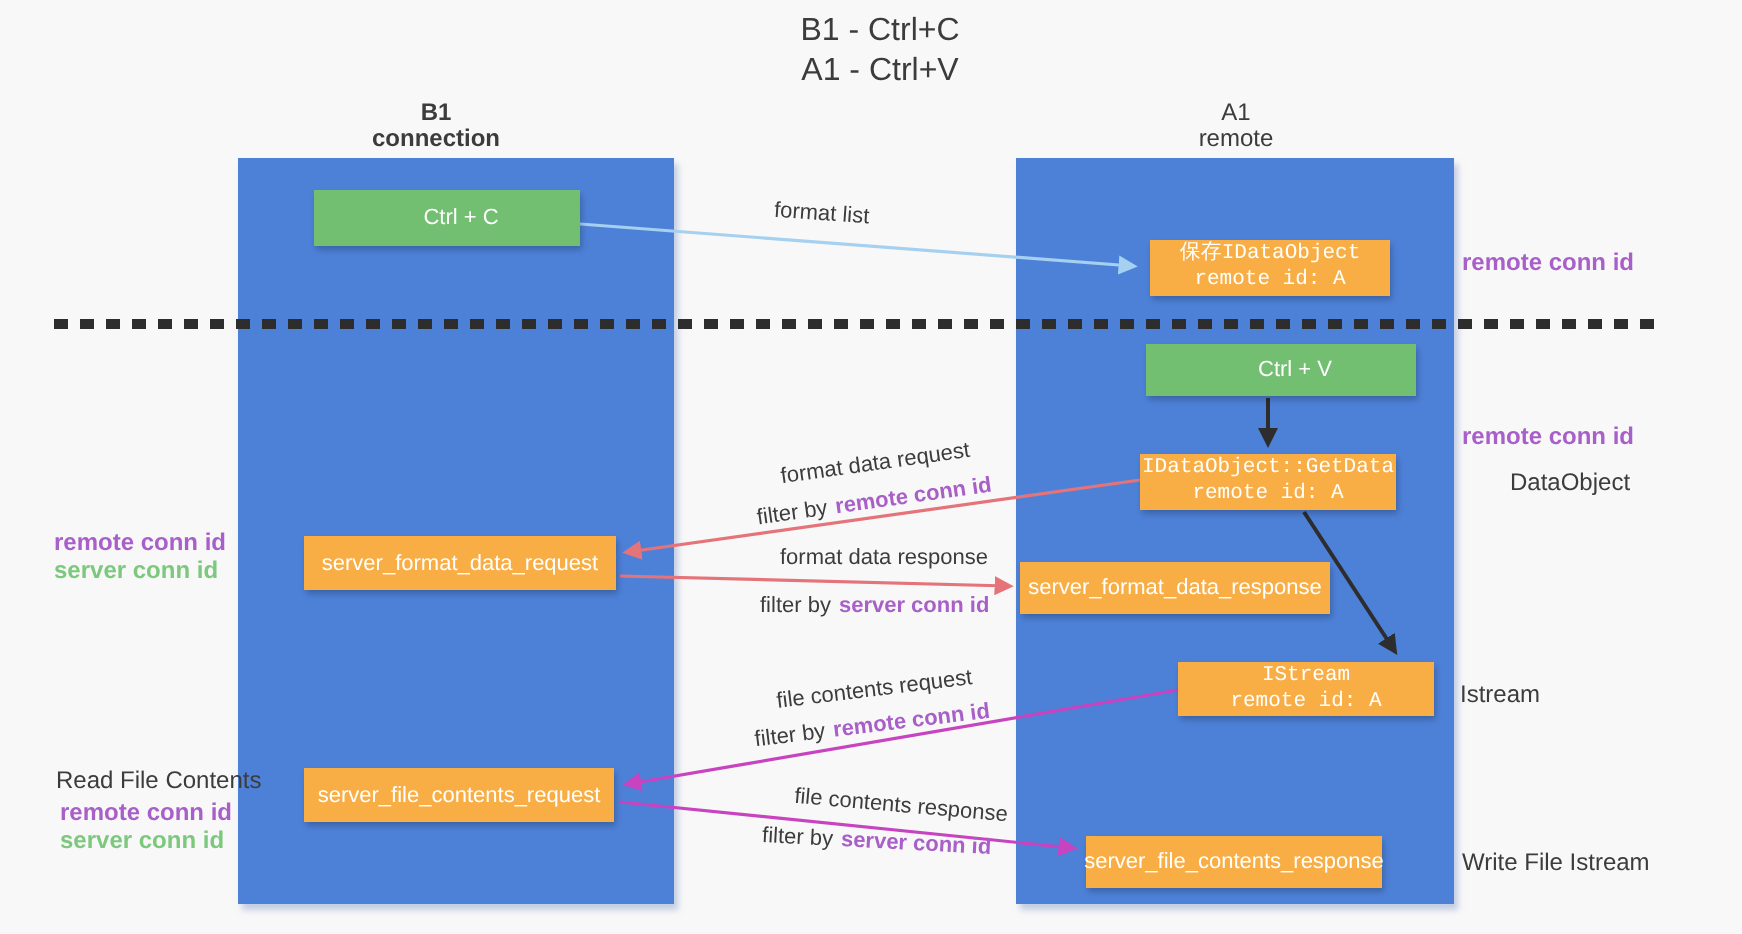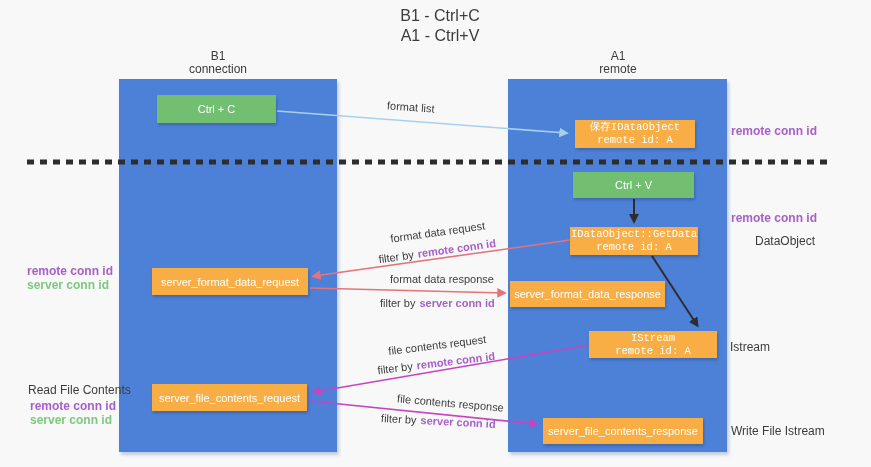--- a/index.html
+++ b/index.html
@@ -22,42 +22,42 @@
   .arrow-magenta{stroke:var(--magenta-arrow,#c743c0);stroke-width:1.6;}
   .dash-line{stroke:var(--dash-black,#2d2d2d);stroke-width:5;}
   .mk-blue{fill:var(--light-blue-arrow,#a6d0f0);}
   .mk-black{fill:var(--dash-black,#2d2d2d);}
   .mk-salmon{fill:var(--salmon-arrow,#e5737a);}
   .mk-magenta{fill:var(--magenta-arrow,#c743c0);}
 
   .box{position:absolute;display:flex;flex-direction:column;align-items:center;
        justify-content:center;color:#fff;font-size:11px;text-align:center;
        white-space:nowrap;box-shadow:1px 2px 3px rgba(0,0,0,0.22);}
-  .box.green{background:var(--box-green,#72bf72);}
+  .box.green{background:var(--box-green,#72bf72);padding-left:14px;}
   .box.orange{background:var(--box-orange,#f9ae45);}
   .box .l2{font-size:10.5px;line-height:13px;font-family:Liberation Mono, monospace;}
 
   .albl{position:absolute;font-size:11px;color:var(--text-dark,#3c3c3c);white-space:nowrap;}
   .albl span + span{margin-left:4px;}
   .slabel{position:absolute;font-size:12px;white-space:nowrap;line-height:14px;}
   .purple{color:var(--purple-text,#a85fc8);font-weight:bold;}
   .greent{color:var(--green-text,#7cc87c);font-weight:bold;}
   .dark{color:var(--text-dark,#3c3c3c);font-weight:normal;}
 </style>
 </head>
 <body>
 
 <div class="canvas">
 
   <div class="title">
     <div>B1 - Ctrl+C</div>
     <div>A1 - Ctrl+V</div>
   </div>
 
-  <div class="col-header" style="left:158px;">
+  <div class="col-header" style="left:158px;font-weight:bold;">
     <div>B1</div>
     <div>connection</div>
   </div>
   <div class="col-header" style="left:558px;">
     <div>A1</div>
     <div>remote</div>
   </div>
 
   <div class="lifeline" style="left:119px;top:79px;width:218px;height:373px;"></div>
   <div class="lifeline" style="left:508px;top:79px;width:219px;height:373px;"></div>
@@ -117,21 +117,21 @@
 
   <div class="box orange" style="left:589px;top:331px;width:128px;height:27px;">
     <div class="l2">IStream</div>
     <div class="l2">remote id: A</div>
   </div>
 
   <div class="box orange" style="left:152px;top:384px;width:155px;height:27px;">
     <div>server_file_contents_request</div>
   </div>
 
-  <div class="box orange" style="left:543px;top:418px;width:160px;height:26px;">
+  <div class="box orange" style="left:543px;top:418px;width:148px;height:26px;">
     <div>server_file_contents_response</div>
   </div>
 
   <div class="albl" style="left:387px;top:101px;transform:rotate(4deg);">format list</div>
 
   <div class="albl" style="left:390px;top:226px;transform:rotate(-8deg);">format data request</div>
   <div class="albl" style="left:378px;top:245px;transform:rotate(-8deg);">
     <span>filter by</span><span class="purple">remote conn id</span>
   </div>
 

